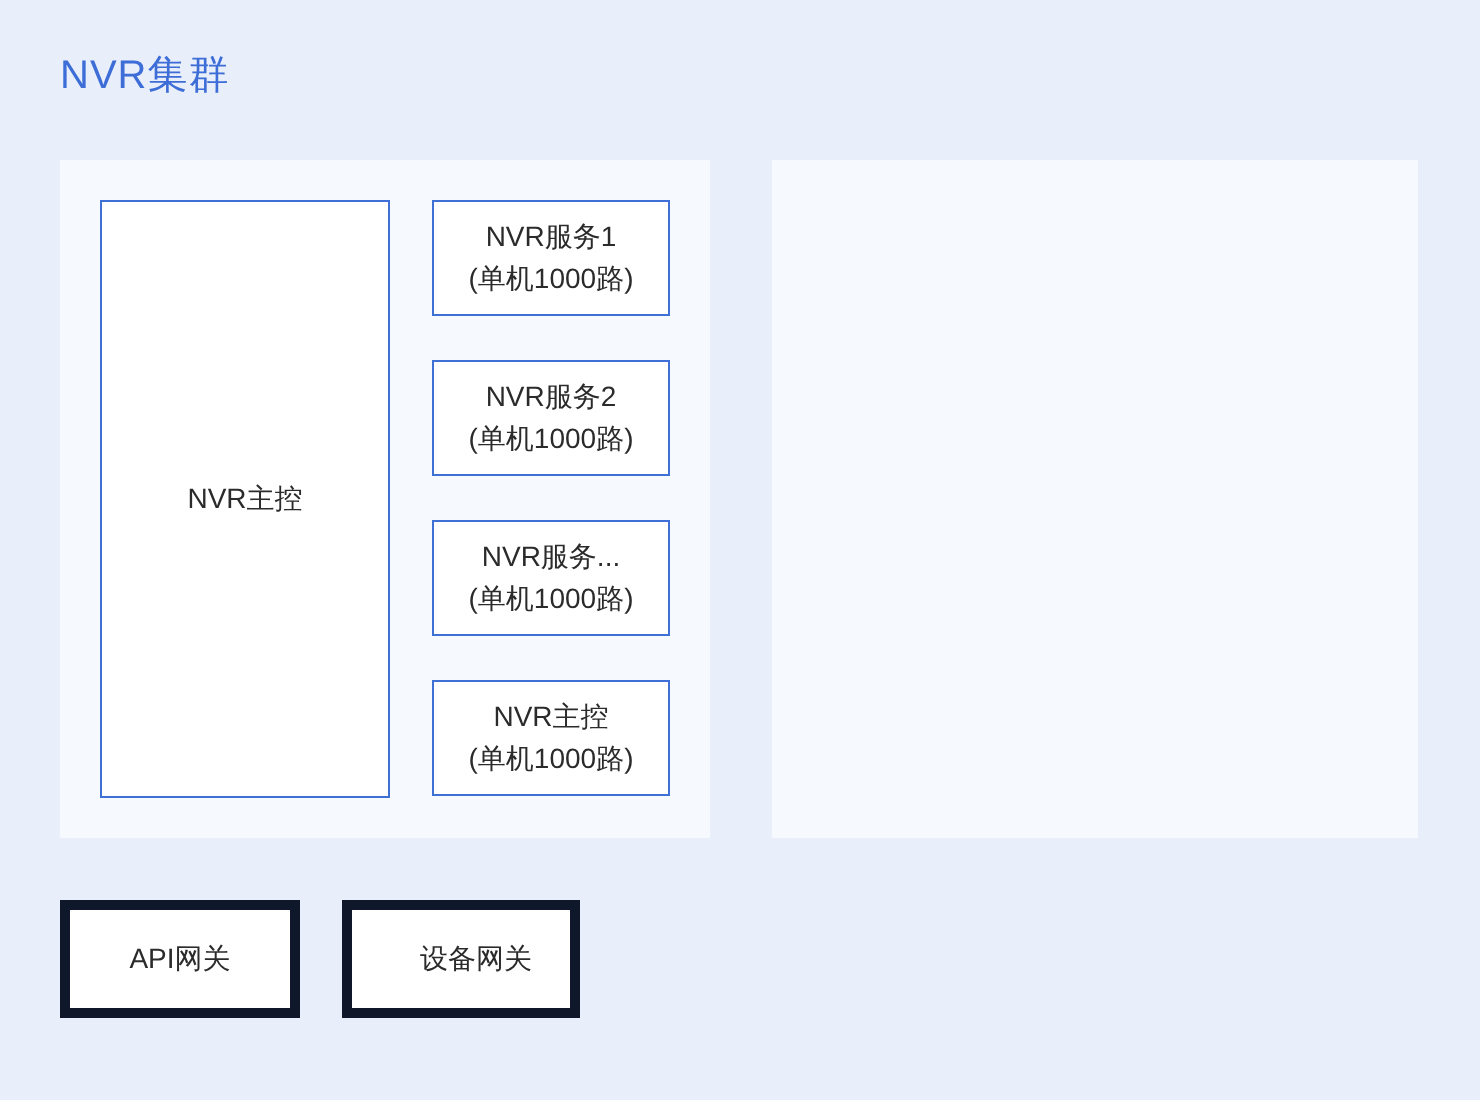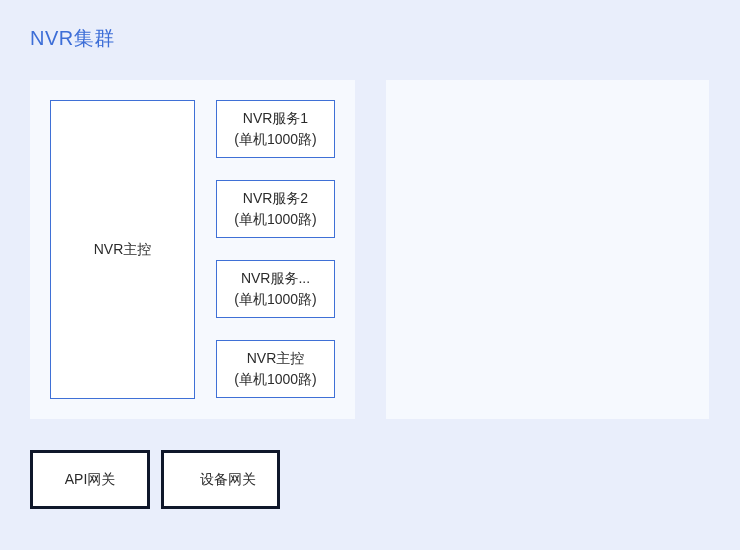--- a/index.html
+++ b/index.html
@@ -79,30 +79,30 @@
     text-align: center;
   }
   .node-sub:empty { display: none; }
 
   .gateway-box {
     position: absolute;
     top: 450px;
     height: 59px;
     box-sizing: border-box;
     background: #ffffff;
-    border: 3px solid #0f172a;
+    border: 5px solid #0f172a;
     display: flex;
     align-items: center;
     justify-content: center;
     font-size: 14px;
     color: #2b2b2b;
     text-align: center;
   }
   .gw-api    { left: 30px;  width: 120px; }
-  .gw-device { left: 161px; width: 119px; padding-left: 15px; }
+  .gw-device { left: 171px; width: 119px; padding-left: 15px; }
 </style>
 </head>
 <body>
 
 <div class="page">
 
   <div class="cluster-title title-left">NVR集群</div>
 
 
   <div class="panel panel-left">

